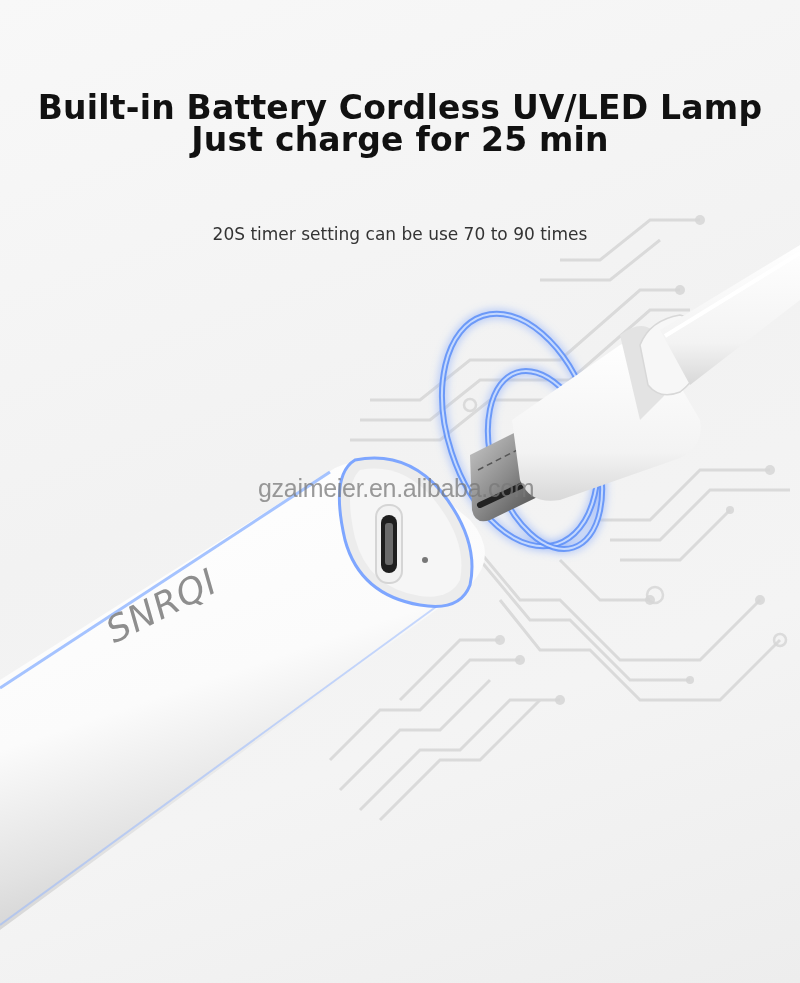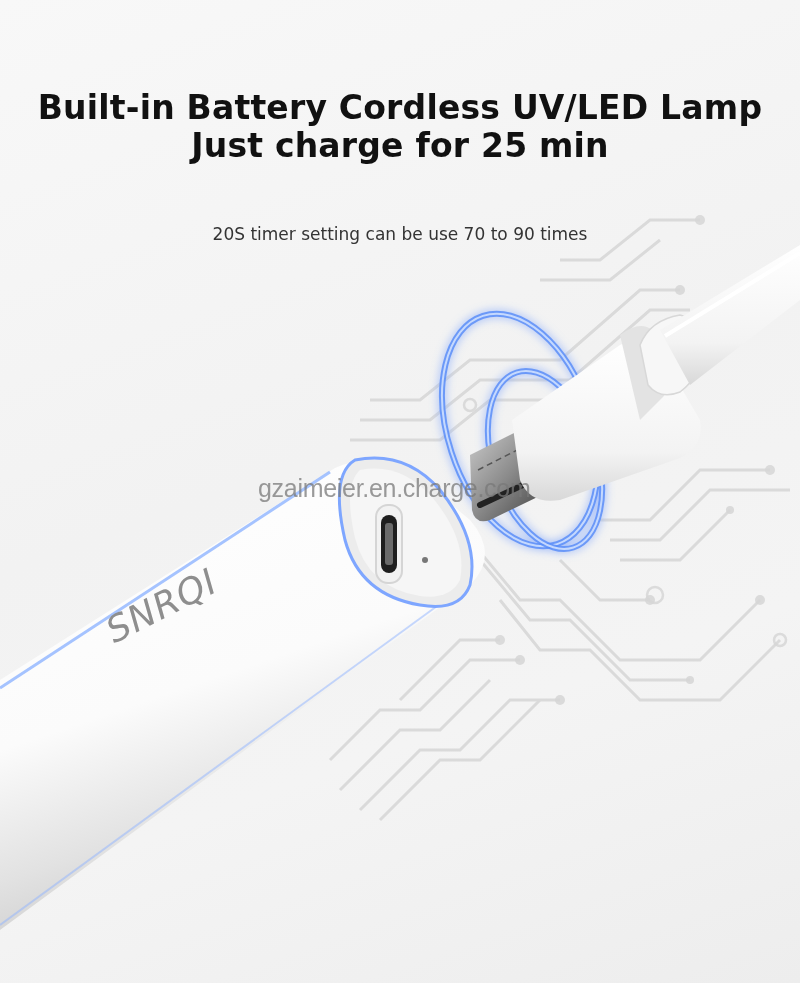--- a/index.html
+++ b/index.html
@@ -8,21 +8,21 @@
     position: relative;
     background: linear-gradient(160deg, #f8f8f8 0%, #f2f2f2 45%, #f4f4f4 70%, #ededed 100%);
     font-family: "DejaVu Sans", sans-serif;
   }
   .headline {
     position: absolute; left: 0; width: 800px; text-align: center;
     font-family: "DejaVu Sans", sans-serif; font-weight: bold; color: #111;
     font-size: 33px; letter-spacing: 0.2px;
   }
   .h1 { top: 88px; }
-  .h2 { top: 126px; }
+  .h2 { top: 120px; }
   .subline {
     position: absolute; top: 196px; left: 0; width: 800px; text-align: center;
     font-family: "DejaVu Sans", sans-serif; font-size: 17px; color: #333;
     font-weight: normal;
     margin-top: 28px;
   }
   .art { position: absolute; left: 0; top: 0; width: 800px; height: 983px; }
   .watermark {
     position: absolute; left: 258px; top: 474px;
     font-family: "Liberation Sans", sans-serif; font-size: 25px;
@@ -145,13 +145,13 @@
     <path d="M660 330 L800 245 L800 300 L690 385 Z" fill="url(#cable)"></path>
     <path d="M665 336 L800 253" stroke="#ffffff" stroke-width="4"></path>
   </g>
 </svg>
 
 <div class="headline h1">Built-in Battery Cordless UV/LED Lamp</div>
 <div class="headline h2">Just charge for 25 min</div>
 <div class="subline">20S timer setting can be use 70 to 90 times</div>
 
 <div class="brand">SNRQI</div>
-<div class="watermark">gzaimeier.en.charge.com</div>
+<div class="watermark">gzaimeier.en.alibaba.com</div>
 
 </body></html>

